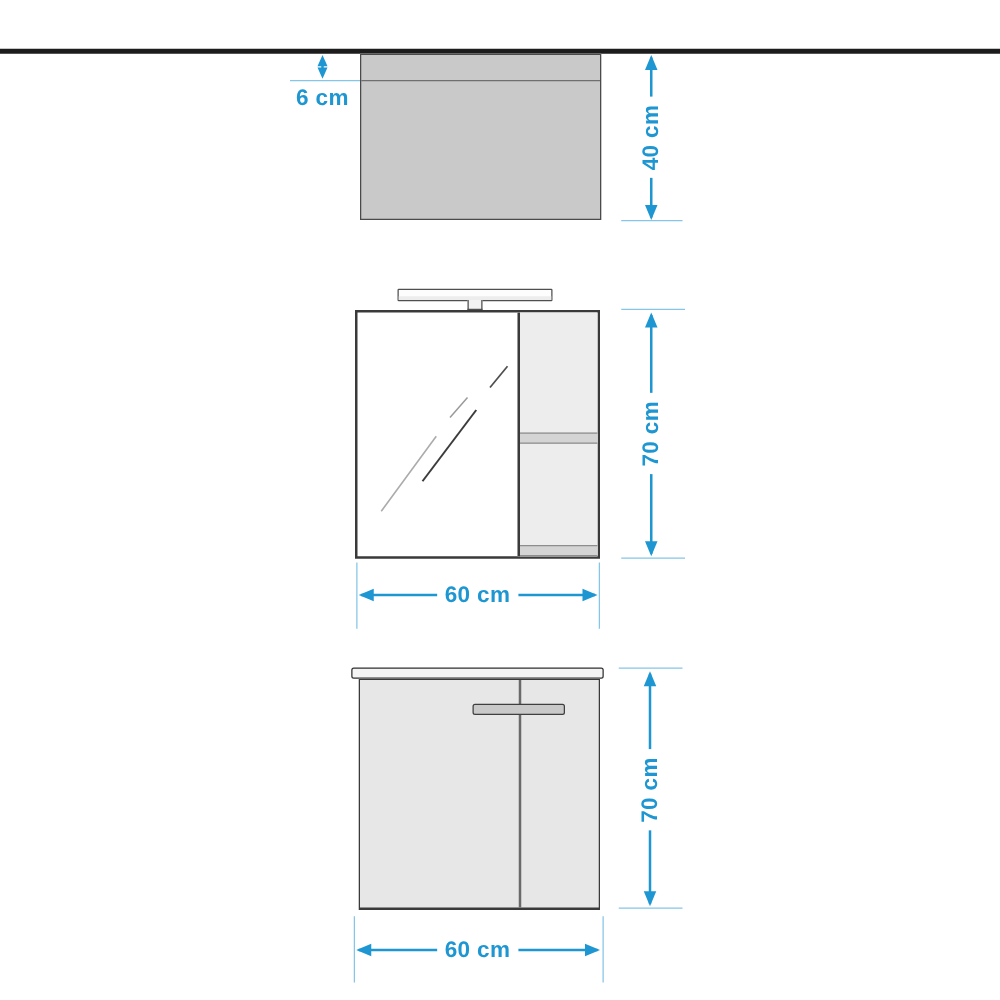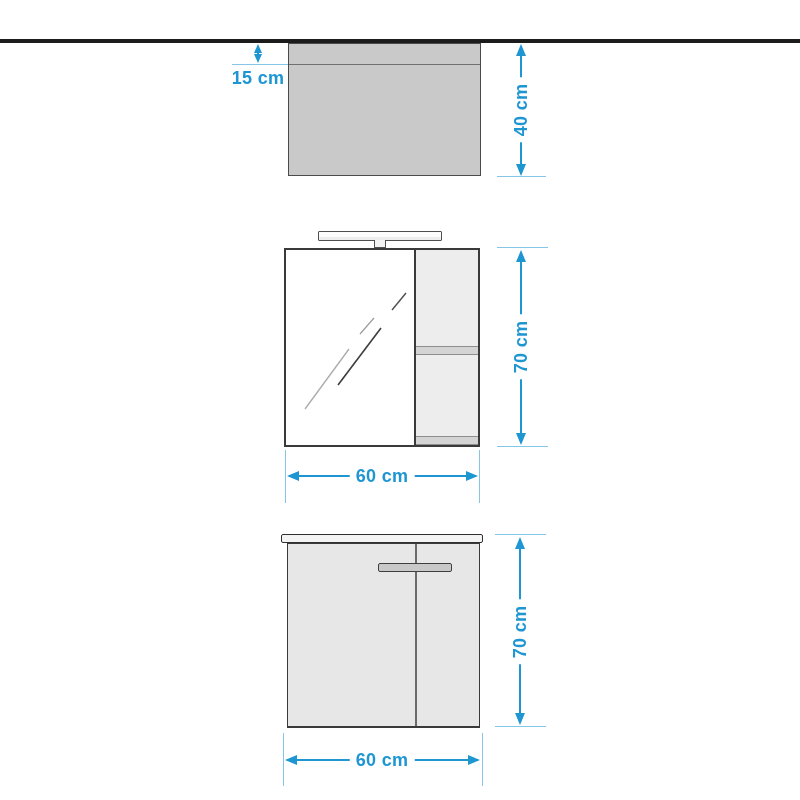--- a/index.html
+++ b/index.html
@@ -59,21 +59,21 @@
   <div class="abs wall-line"></div>
 
   <div class="abs top-panel">
     <div class="top-panel-split"></div>
   </div>
 
   <div class="abs ext-h" style="left:232px;top:64px;width:56px;"></div>
   <div class="abs ah ah-up small" style="left:254px;top:44px;"></div>
   <div class="abs dim-shaft-v" style="left:257px;top:49px;height:9px;"></div>
   <div class="abs ah ah-down small" style="left:254px;top:54px;"></div>
-  <div class="abs dim-label" style="left:258px;top:78px;transform:translate(-50%,-50%);padding:0 2px;">15 cm</div>
+  <div class="abs dim-label" style="left:258px;top:78px;transform:translate(-50%,-50%);padding:0 2px;">6 cm</div>
 
   <div class="abs dim-shaft-v" style="left:520px;top:46px;height:128px;"></div>
   <div class="abs ah ah-up" style="left:516px;top:44px;"></div>
   <div class="abs ah ah-down" style="left:516px;top:164px;"></div>
   <div class="abs ext-h" style="left:497px;top:176px;width:49px;"></div>
   <div class="abs dim-label center-rot" style="left:521px;top:110px;">40 cm</div>
 
   <div class="abs light-bar">
     <div class="light-bar-inner"></div>
   </div>

